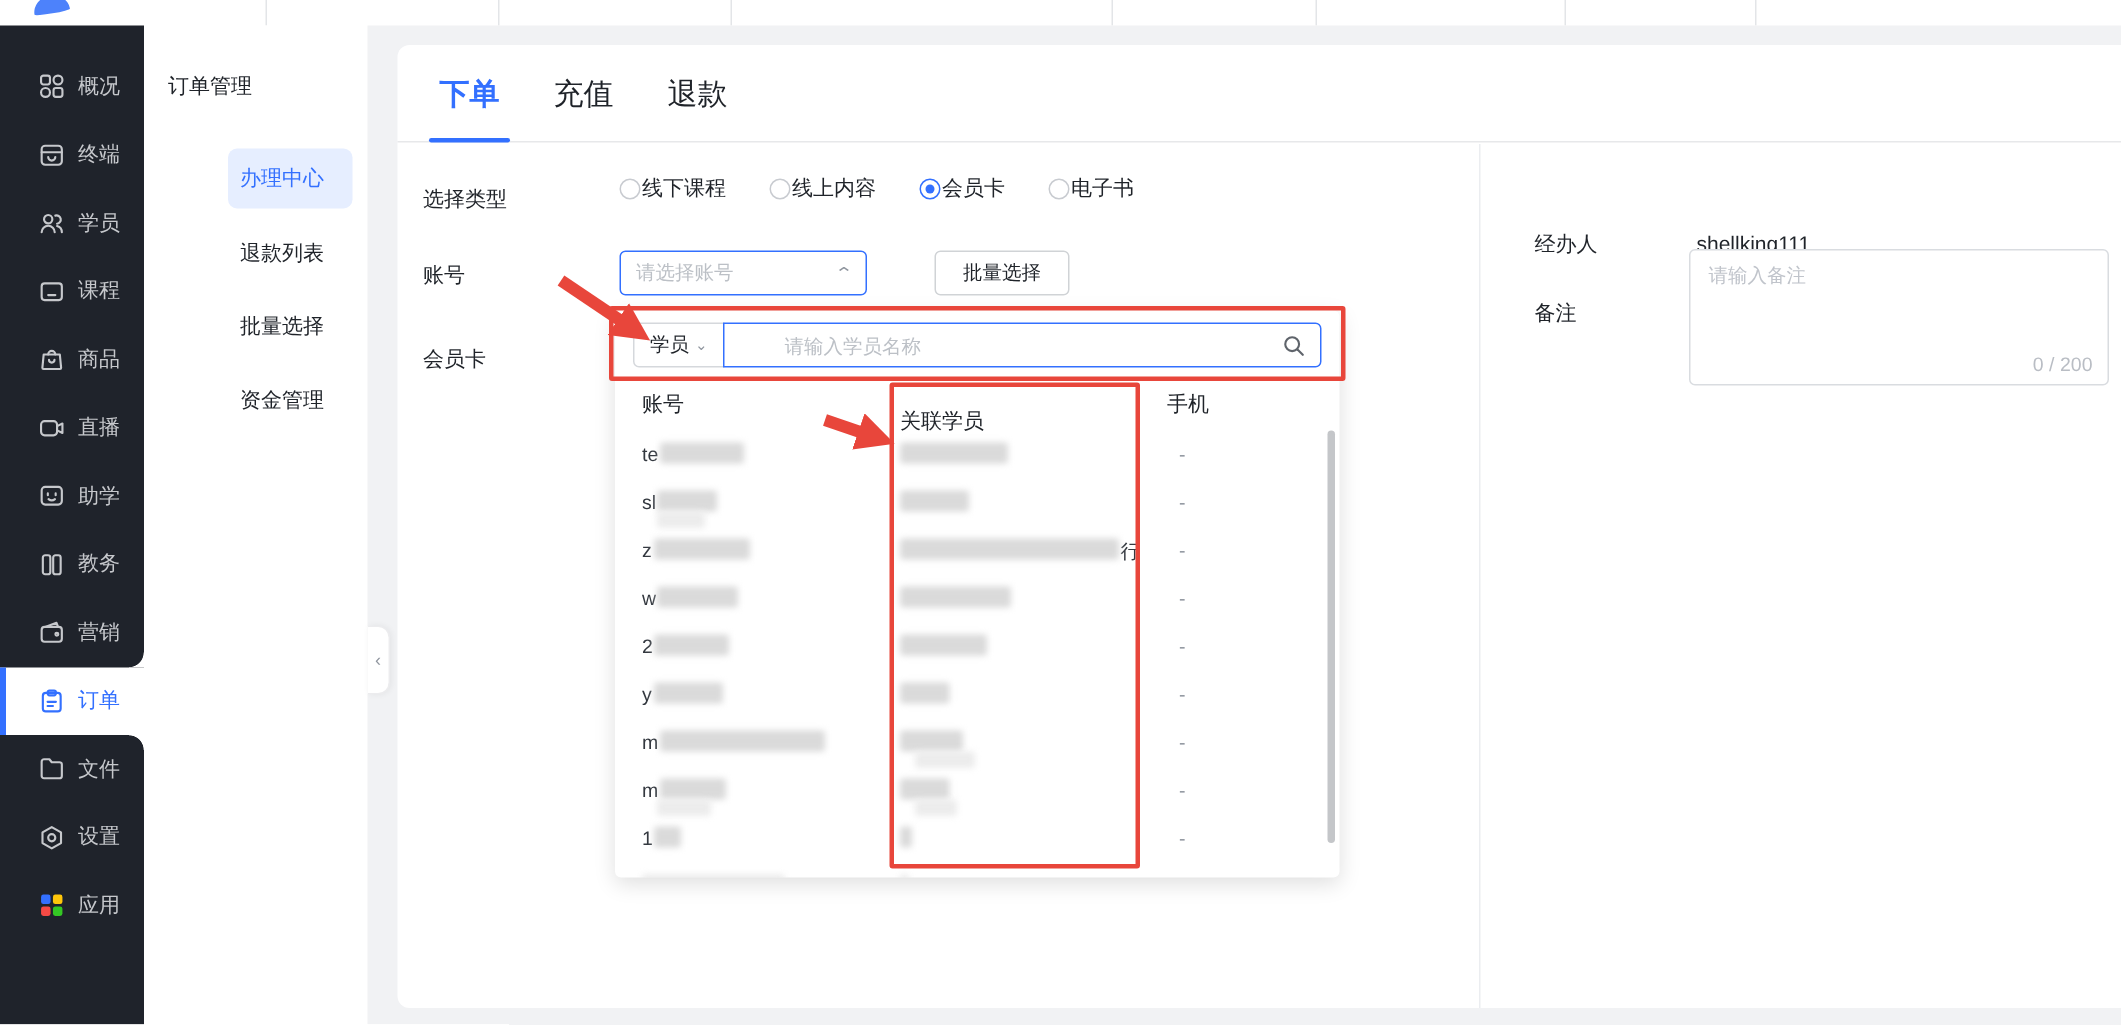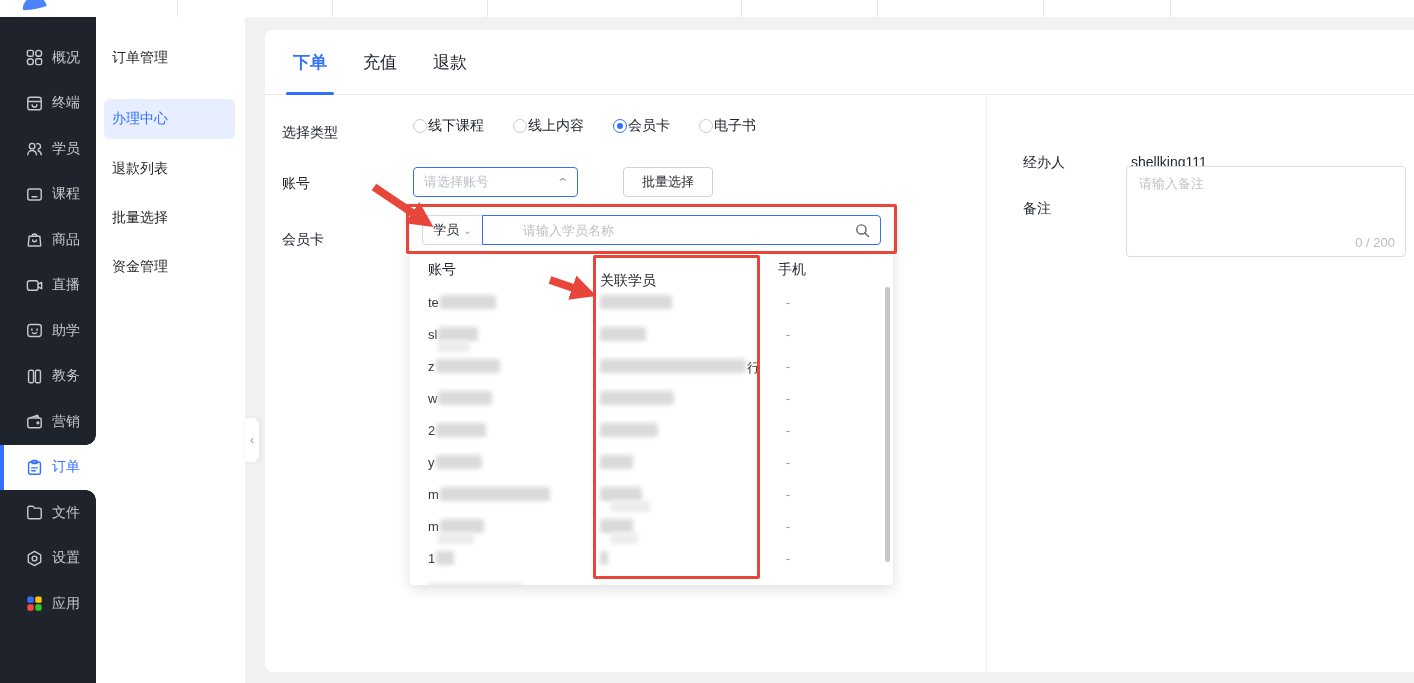--- a/index.html
+++ b/index.html
@@ -16,31 +16,31 @@
   .nav-item{position:relative;height:45.5px;display:flex;align-items:center;padding-left:25px;gap:8px;color:#c6c8cc;font-size:14px;cursor:pointer;}
   .nav-item svg{flex:0 0 auto;}
   .nav-item.active{background:#fff;color:var(--accent);}
   .nav-item.active::before{content:'';position:absolute;left:0;top:0;width:4px;height:100%;background:var(--accent);}
   .nav-item.active::after{content:'';position:absolute;right:0;top:-10px;width:10px;height:10px;background:radial-gradient(circle 10px at 0 0,#1f232b 9.5px,#fff 10px);}
   .nav-item.active .corner-b{position:absolute;right:0;bottom:-10px;width:10px;height:10px;background:radial-gradient(circle 10px at 0 100%,#1f232b 9.5px,#fff 10px);}
 
   
   .subnav{position:absolute;left:96px;top:17px;width:149px;height:666px;background:#fff;}
   .subnav-title{padding:32px 0 0 16px;height:50px;font-size:14px;color:#1f2329;}
-  .subnav-list{margin-top:28px;display:flex;flex-direction:column;}
+  .subnav-list{margin-top:28px;display:flex;flex-direction:column;padding-left:48px;}
   .subnav-item{height:49px;display:flex;align-items:center;padding-left:16px;font-size:14px;color:#1f2329;cursor:pointer;}
   .subnav-item.active{height:40px;margin:4px 10px 5px 8px;padding-left:8px;background:#e6eeff;border-radius:6px;color:var(--accent);}
   .collapse-handle{position:absolute;left:245px;top:417px;width:15px;height:46px;background:#fff;border:1px solid #ececee;border-left:none;border-radius:0 8px 8px 0;box-shadow:1px 0 4px rgba(0,0,0,.06);display:flex;align-items:center;justify-content:center;color:#8f959e;font-size:12px;cursor:pointer;z-index:5;}
 
   
   .main{position:absolute;left:245px;top:17px;width:1169px;height:666px;background:#f1f2f4;}
   .card{position:absolute;left:20px;top:13px;width:1149px;height:642px;background:#fff;border-radius:8px 0 0 8px;}
 
   .tabs{position:relative;height:65px;border-bottom:1px solid #e7e8ea;display:flex;align-items:center;padding-left:28px;gap:36px;}
-  .tab{position:relative;font-size:17px;color:#1f2329;cursor:pointer;height:65px;display:flex;align-items:center;}
+  .tab{position:relative;font-size:20px;color:#1f2329;cursor:pointer;height:65px;display:flex;align-items:center;}
   .tab.active{color:var(--accent);font-weight:bold;}
   .tab.active::after{content:'';position:absolute;left:-7px;right:-7px;bottom:0;height:3px;background:var(--accent);border-radius:2px;}
 
   .form-label{position:absolute;font-size:14px;color:#1f2329;font-family:Liberation Mono, monospace;}
 
   
   .radio-group{position:absolute;left:148px;top:87px;display:flex;gap:29px;align-items:center;}
   .radio{display:flex;align-items:center;gap:1px;font-size:14px;color:#1f2329;cursor:pointer;}
   .radio .dot{width:14px;height:14px;border-radius:50%;border:1px solid #c8cbd0;background:#fff;position:relative;}
   .radio.selected .dot{border:1px solid var(--accent);}

